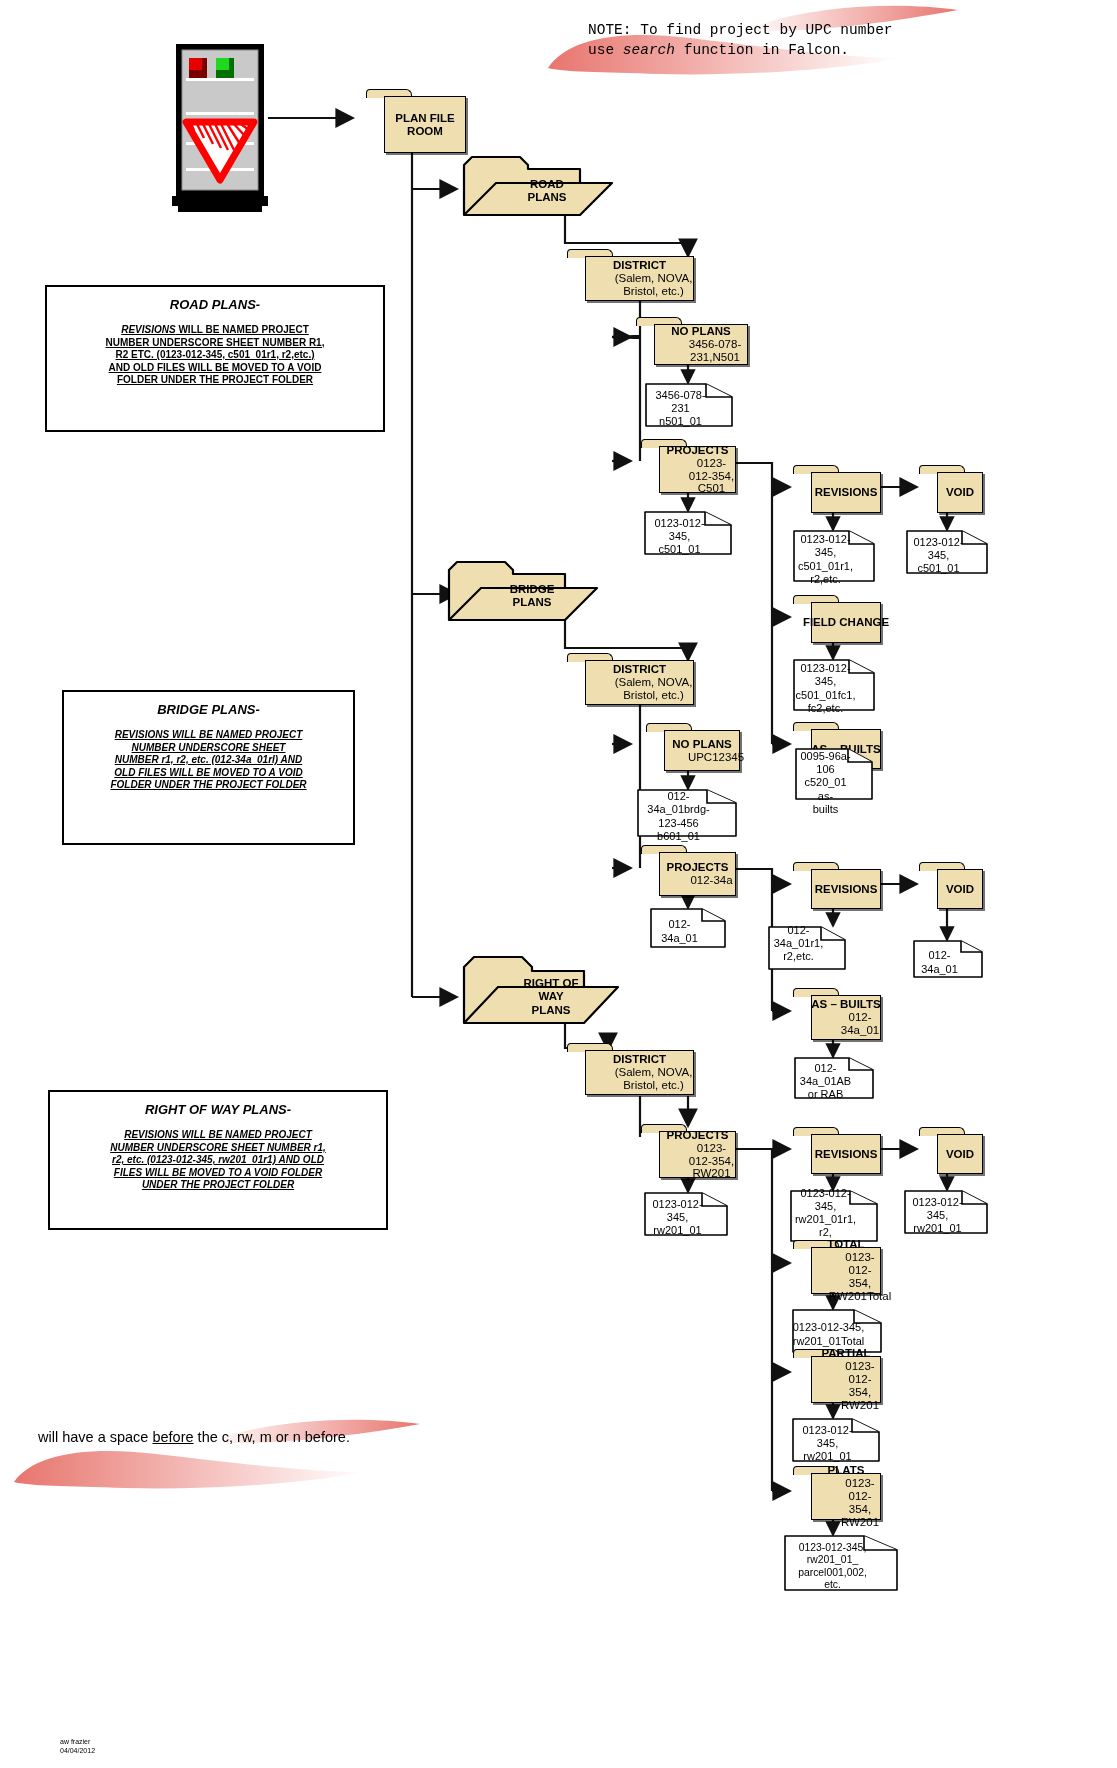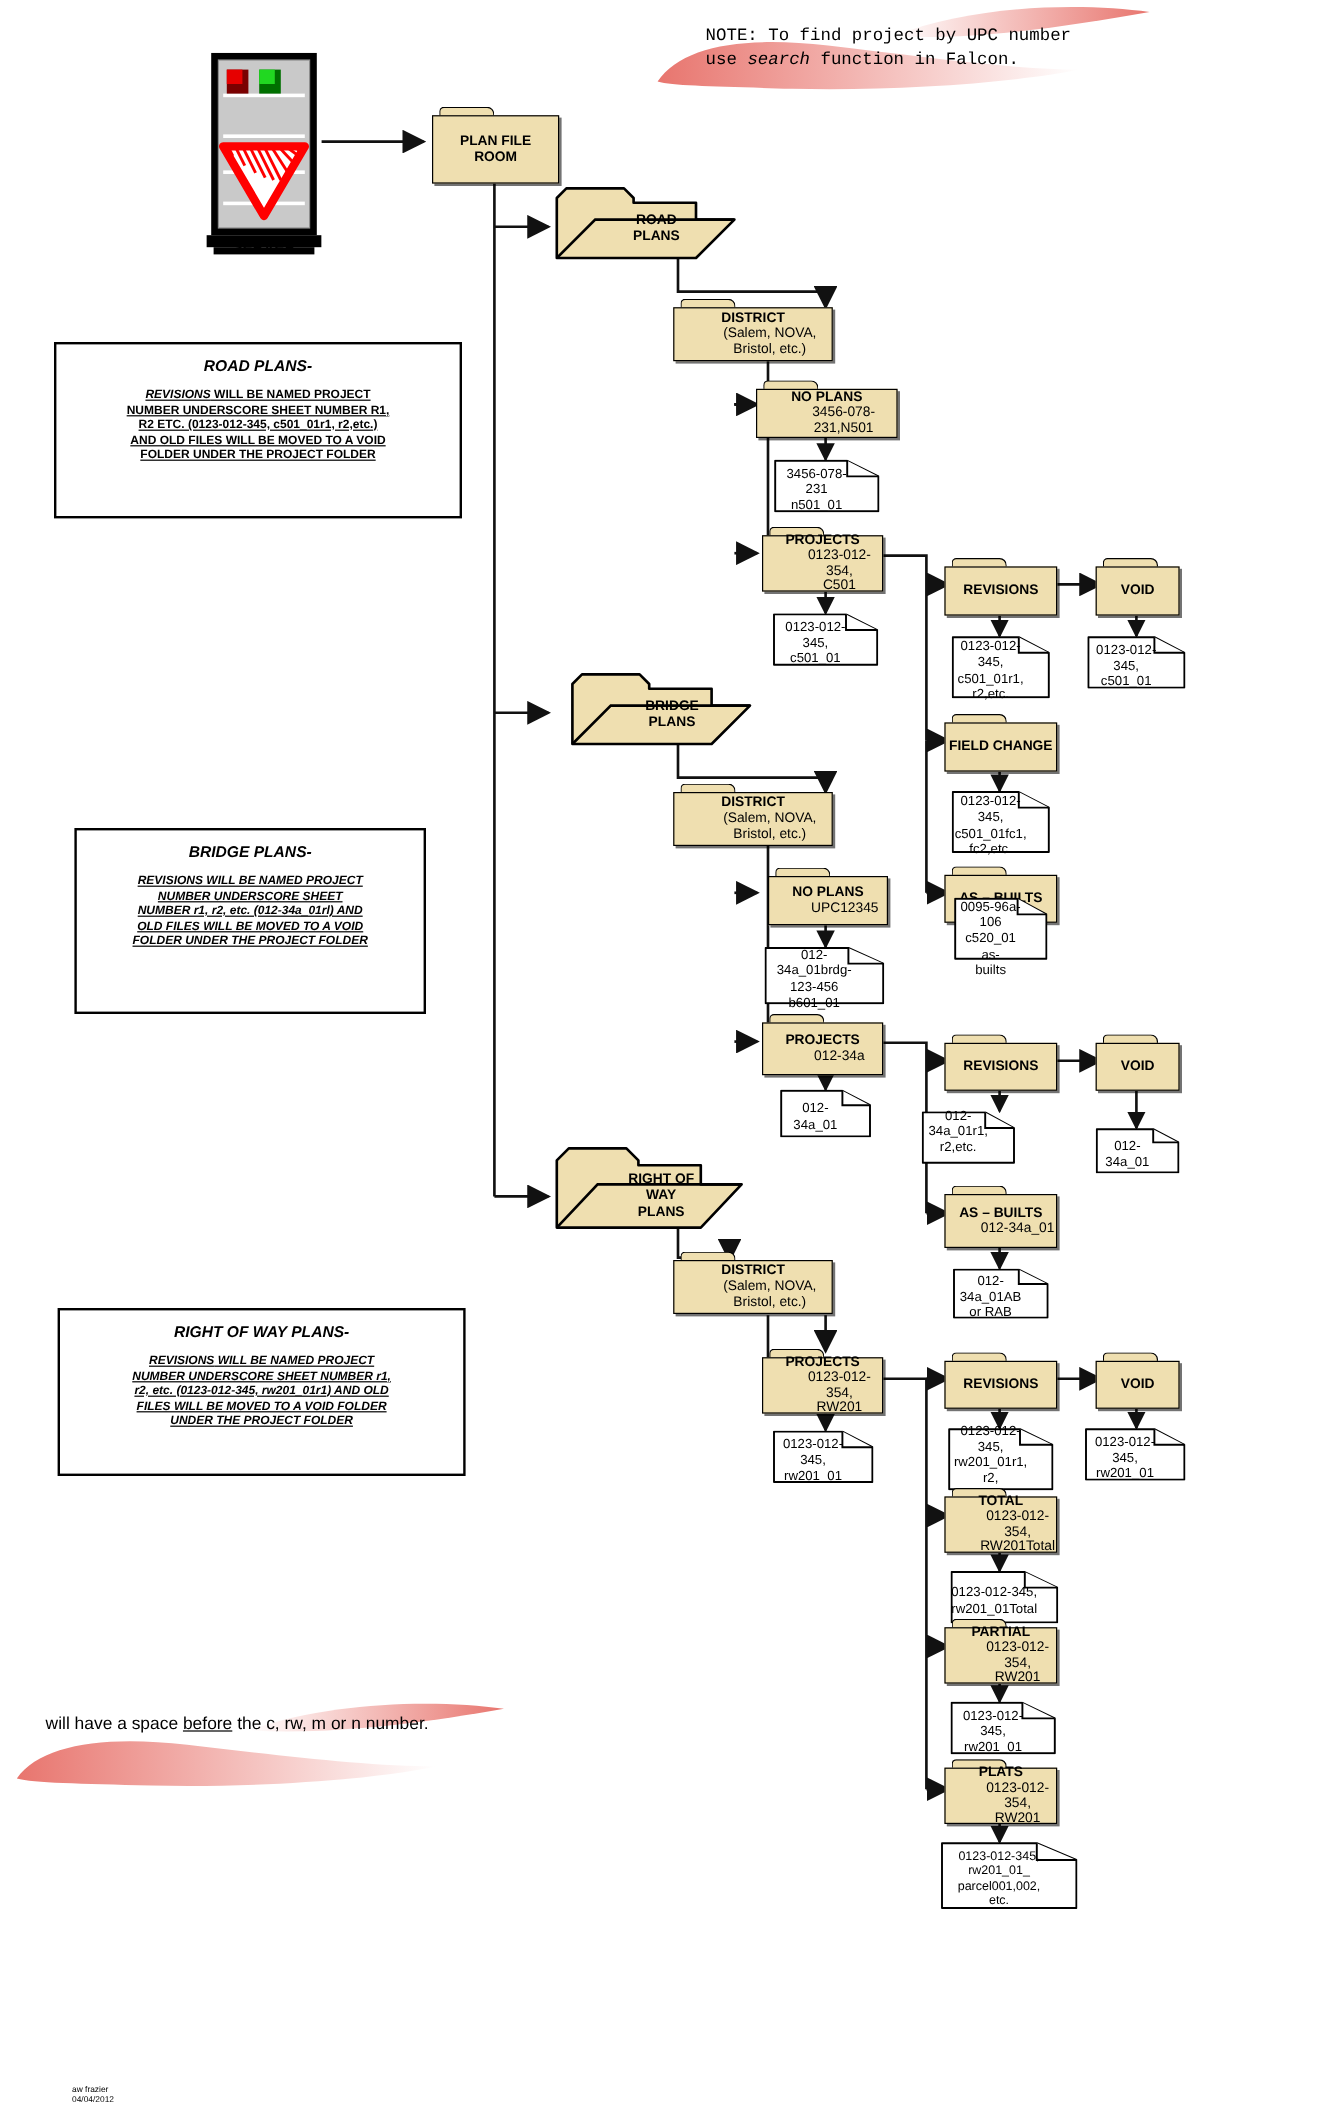--- a/index.html
+++ b/index.html
@@ -17,21 +17,21 @@
   }
   .folder .body{
     position:absolute;left:0;top:7px;right:0;bottom:0;
     background:#efdfb0;border:1.6px solid #000;
     box-sizing:border-box;
     display:flex;flex-direction:column;align-items:center;justify-content:center;
     text-align:center;line-height:1.13;
   }
   .folder .body .t1{font-weight:bold;font-size:11.5px;color:#000;white-space:nowrap;}
   .folder .body .t2{font-size:11.5px;color:#000;padding-left:28px;}
-  .folder.shadow .body{box-shadow:2px 2px 0 rgba(0,0,0,.55);}
+  .folder.shadow .body{box-shadow:2px 2px 0 rgba(0,0,0,.55);margin-left:24px;}
 
   
   .bigfolder{position:absolute;}
   .bigfolder svg{position:absolute;left:0;top:0;}
   .bigfolder .lbl{
     position:absolute;left:0;top:0;width:100%;height:100%;
     display:flex;align-items:center;justify-content:center;text-align:center;
     font-weight:bold;font-size:11.5px;line-height:1.16;color:#000;
     padding-left:18px;padding-top:10px;box-sizing:border-box;
   }
@@ -289,21 +289,21 @@
       <path d="M2,60 L34,28 L150,28" fill="none" stroke="#000" stroke-width="2.2"></path>
     </svg>
     <div class="lbl">
       <div>
         <div>ROAD</div>
         <div>PLANS</div>
       </div>
     </div>
   </div>
 
-  <div class="bigfolder" style="left:475px;top:560px;width:152px;height:62px;">
+  <div class="bigfolder" style="left:447px;top:560px;width:152px;height:62px;">
     <svg width="152" height="62" viewBox="0 0 152 62">
       <path d="M2,60 L2,10 L10,2 L58,2 L66,10 L66,14 L118,14 L118,28 L150,28 L118,60 Z" fill="#efdfb0" stroke="#000" stroke-width="2.2" stroke-linejoin="round"></path>
       <path d="M2,60 L34,28 L150,28" fill="none" stroke="#000" stroke-width="2.2"></path>
     </svg>
     <div class="lbl">
       <div>
         <div>BRIDGE</div>
         <div>PLANS</div>
       </div>
     </div>
@@ -753,21 +753,21 @@
         <stop offset="0" stop-color="#e8756e"></stop>
           <stop offset="1" stop-color="#ffffff"></stop>
       </linearGradient>
     </defs>
     <path d="M200,26 C265,2 355,0 412,8 C345,20 265,30 200,26 Z" fill="url(#gsw3)"></path>
     <path d="M6,66 C26,38 78,30 148,38 C218,46 296,56 356,56 C296,68 198,74 118,72 C58,70 20,70 6,66 Z" fill="url(#gsw4)"></path>
   </svg>
 
   <div class="plainnote" style="left:38px;top:1428px;width:420px;">
     <div>
-      <span>will have a space </span><u>before</u><span> the c, rw, m or n number.</span>
+      <span>will have a space </span><u>before</u><span> the c, rw, m or n before.</span>
     </div>
   </div>
 
   <div class="credit" style="left:60px;top:1738px;">
     <div>aw frazier</div>
     <div>04/04/2012</div>
   </div>
 
 </div>
 

